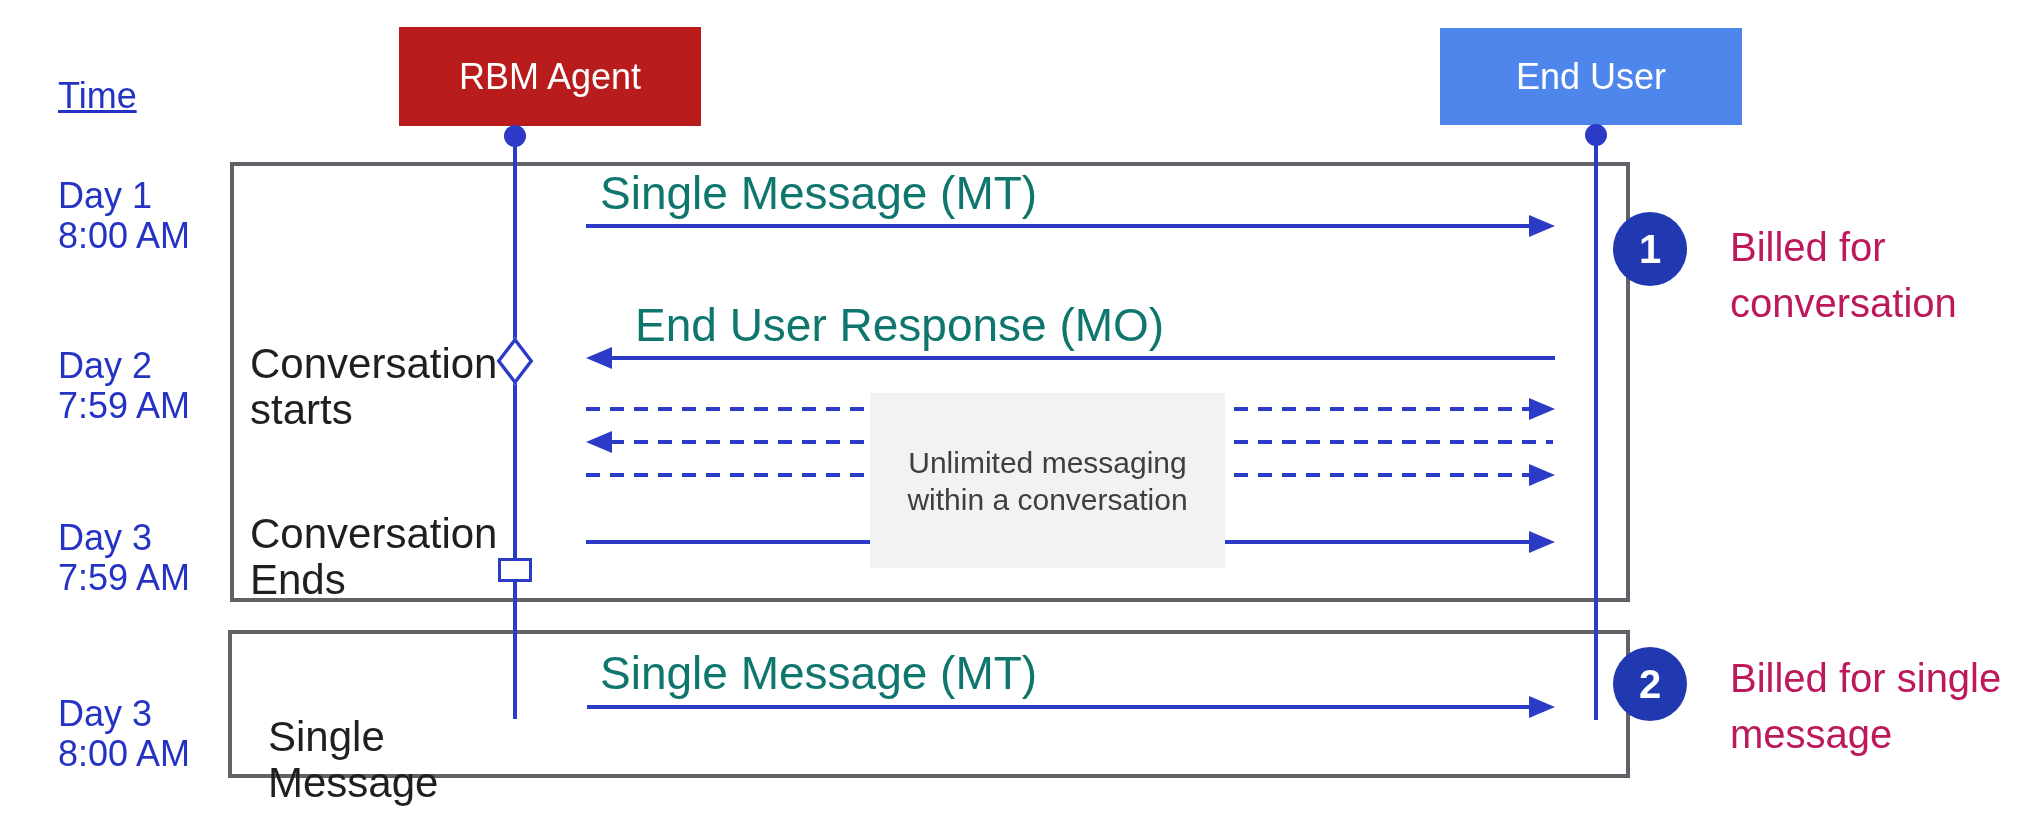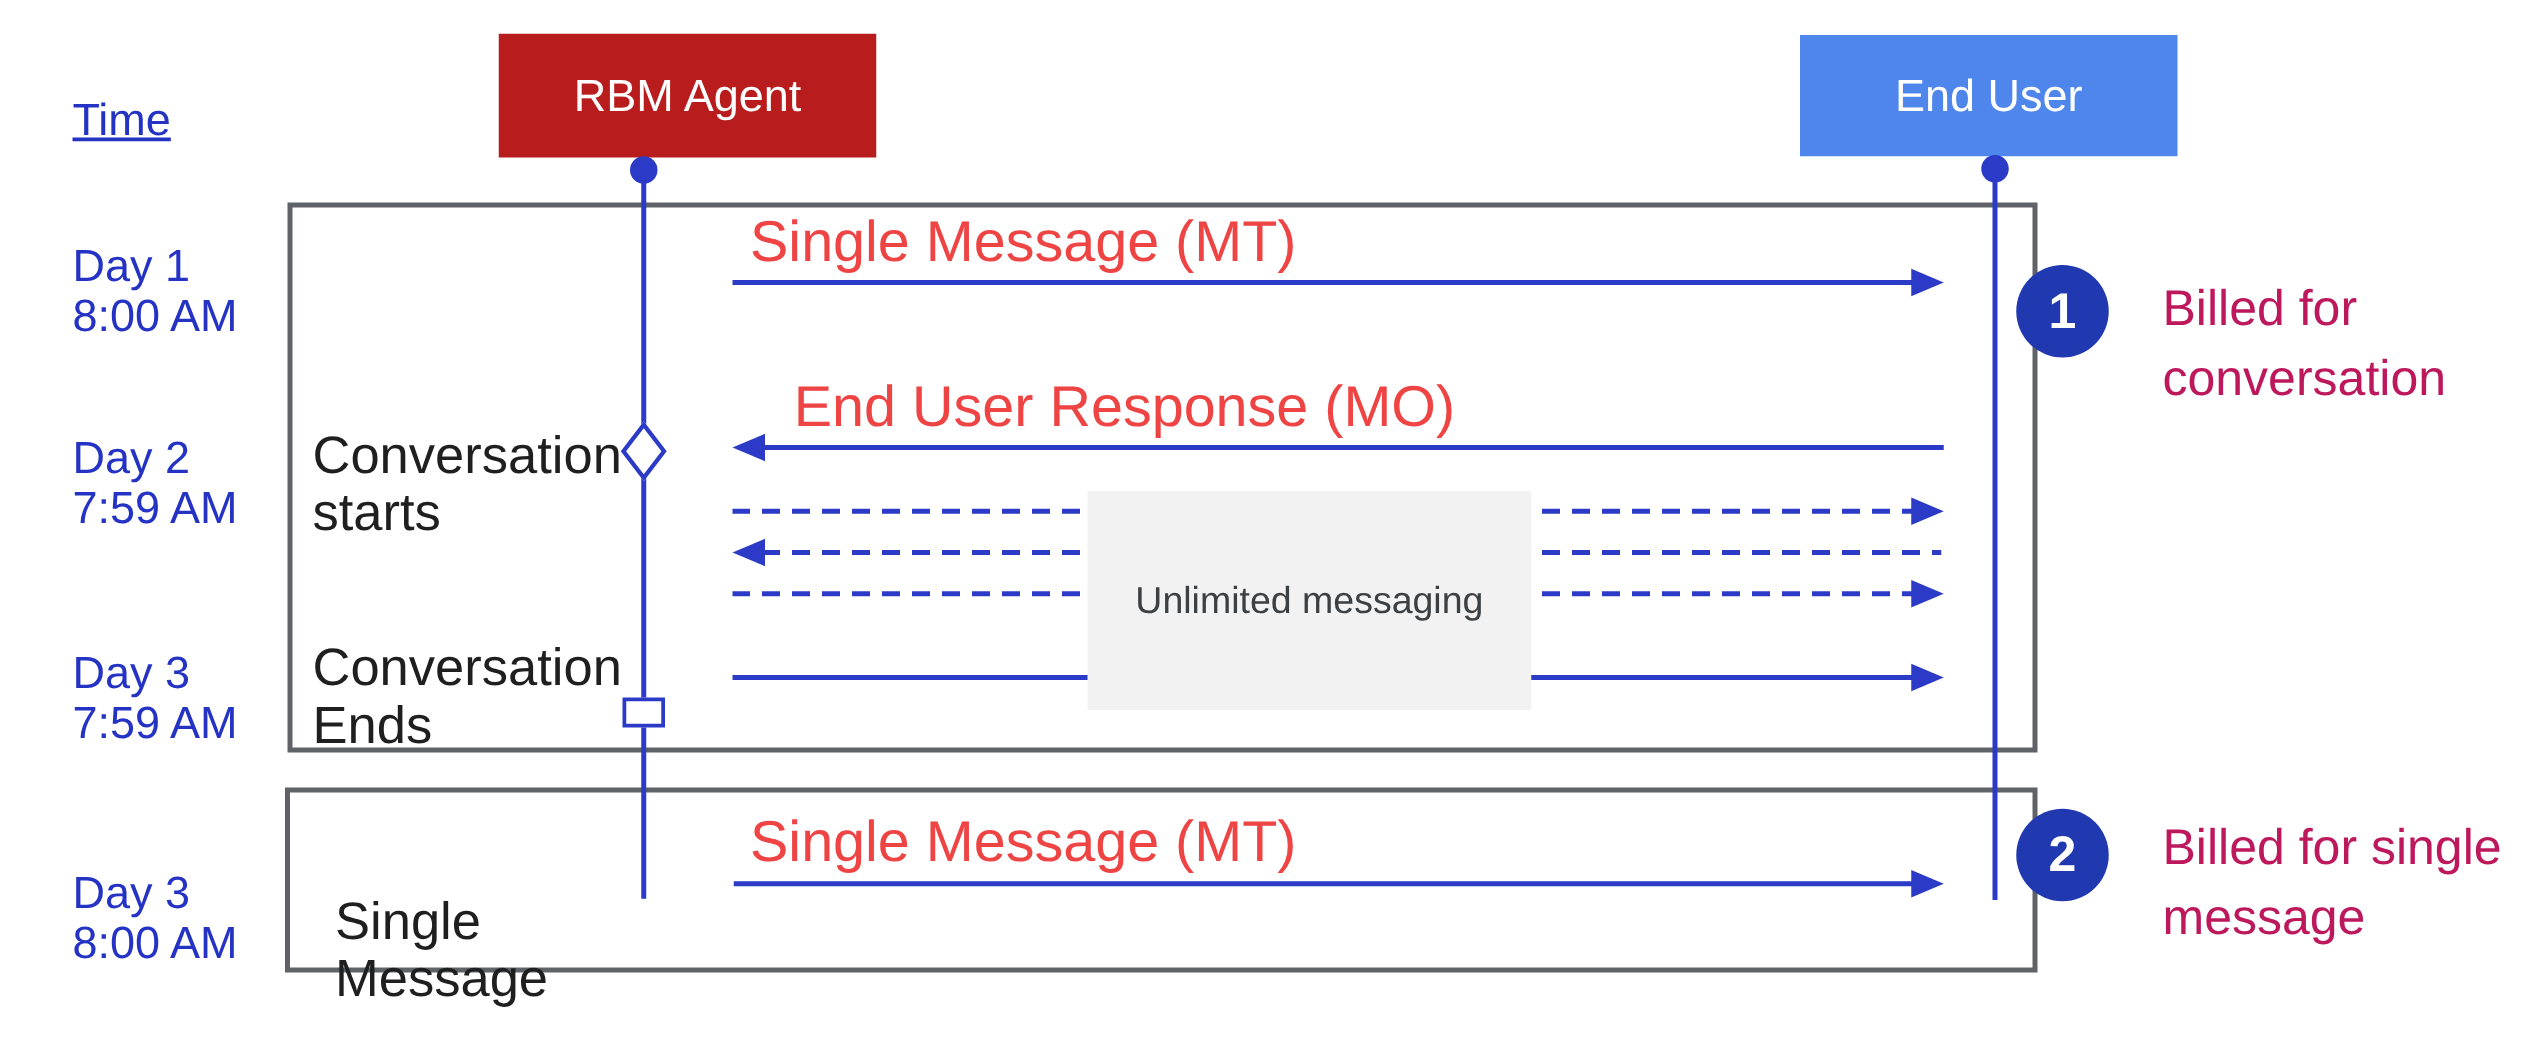--- a/index.html
+++ b/index.html
@@ -8,21 +8,21 @@
   
   .actor{position:absolute;display:flex;align-items:center;justify-content:center;
          color:#ffffff;font-size:36px;z-index:2;}
   .actor-rbm{left:399px;top:27px;width:302px;height:99px;background:#b91c1c;}
   .actor-user{left:1440px;top:28px;width:302px;height:97px;background:#4E86EC;}
 
   
   .time-title{position:absolute;left:58px;top:76px;font-size:36px;color:#2433C4;
               text-decoration:underline;line-height:40px;}
   .time-label{position:absolute;left:58px;font-size:36px;color:#2433C4;line-height:40px;white-space:nowrap;}
-  .tl-1{top:193px;} .tl-2{top:346px;} .tl-3{top:518px;} .tl-4{top:694px;}
+  .tl-1{top:176px;} .tl-2{top:346px;} .tl-3{top:518px;} .tl-4{top:694px;}
 
   
   .pbox{position:absolute;border:4px solid #5F6368;background:transparent;z-index:1;box-sizing:border-box;}
   .pbox-1{left:230px;top:162px;width:1400px;height:440px;}
   .pbox-2{left:228px;top:630px;width:1402px;height:148px;}
 
   
   .lifeline{position:absolute;width:4px;background:#2B3BC7;z-index:4;}
   .ll-rbm{left:513px;top:126px;height:593px;}
   .ll-user{left:1594px;top:125px;height:595px;}
@@ -36,21 +36,21 @@
          border:3px solid #2B3BC7;z-index:5;}
 
   
   .hline{position:absolute;height:4px;background:#2B3BC7;z-index:3;}
   .hline.dashed{background:repeating-linear-gradient(90deg,#2B3BC7 0 14px,rgba(0,0,0,0) 14px 24px);}
   .head{position:absolute;width:0;height:0;border-top:11px solid transparent;
         border-bottom:11px solid transparent;z-index:3;}
   .head-r{border-left:26px solid #2B3BC7;} .head-l{border-right:26px solid #2B3BC7;}
 
   
-  .msg-label{position:absolute;font-size:46px;color:#ef4444;white-space:nowrap;z-index:3;}
+  .msg-label{position:absolute;font-size:46px;color:#0f766e;white-space:nowrap;z-index:3;}
   .ml-1{left:600px;top:166px;} .ml-2{left:600px;top:298px;margin-left:35px;} .ml-3{left:600px;top:646px;}
 
   
   .phase-label{position:absolute;font-size:42px;line-height:46px;color:#1F1F1F;z-index:3;white-space:nowrap;}
   .ph-1{left:250px;top:341px;} .ph-2{left:250px;top:511px;} .ph-3{left:268px;top:686px;margin-top:28px;}
 
   
   .note{position:absolute;left:870px;top:393px;width:355px;height:175px;background:#F1F2F1;
         display:flex;flex-direction:column;align-items:center;justify-content:center;z-index:3;}
   .note div{font-size:30px;line-height:37px;color:#3C4043;text-align:right;}
@@ -133,20 +133,21 @@
   <div class="head head-r" style="left:1529px;top:464px;"></div>
 
   <div class="hline" style="left:586px;top:540px;width:945px;"></div>
   <div class="head head-r" style="left:1529px;top:531px;"></div>
 
   <div class="hline" style="left:587px;top:705px;width:944px;"></div>
   <div class="head head-r" style="left:1529px;top:696px;"></div>
 
   <div class="note">
     <div>Unlimited messaging</div>
+    <div>within a conversation</div>
   </div>
 
   <div class="badge bd-1">1</div>
   <div class="annot an-1">
     <div>Billed for</div>
     <div>conversation</div>
   </div>
   <div class="badge bd-2">2</div>
   <div class="annot an-2">
     <div>Billed for single</div>

